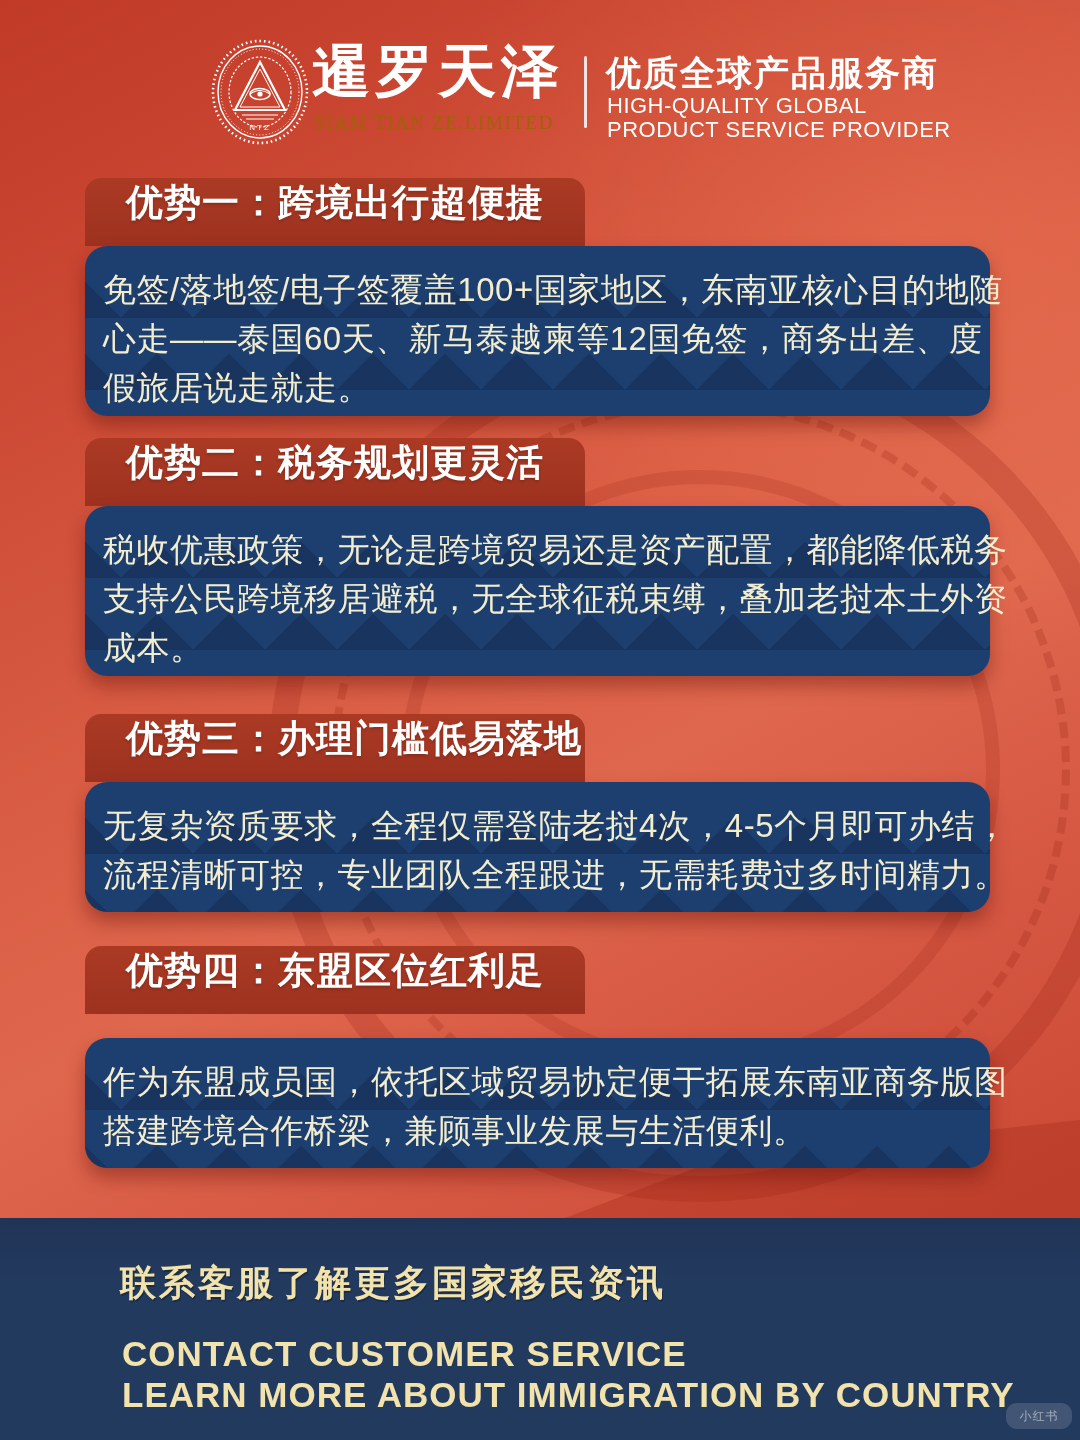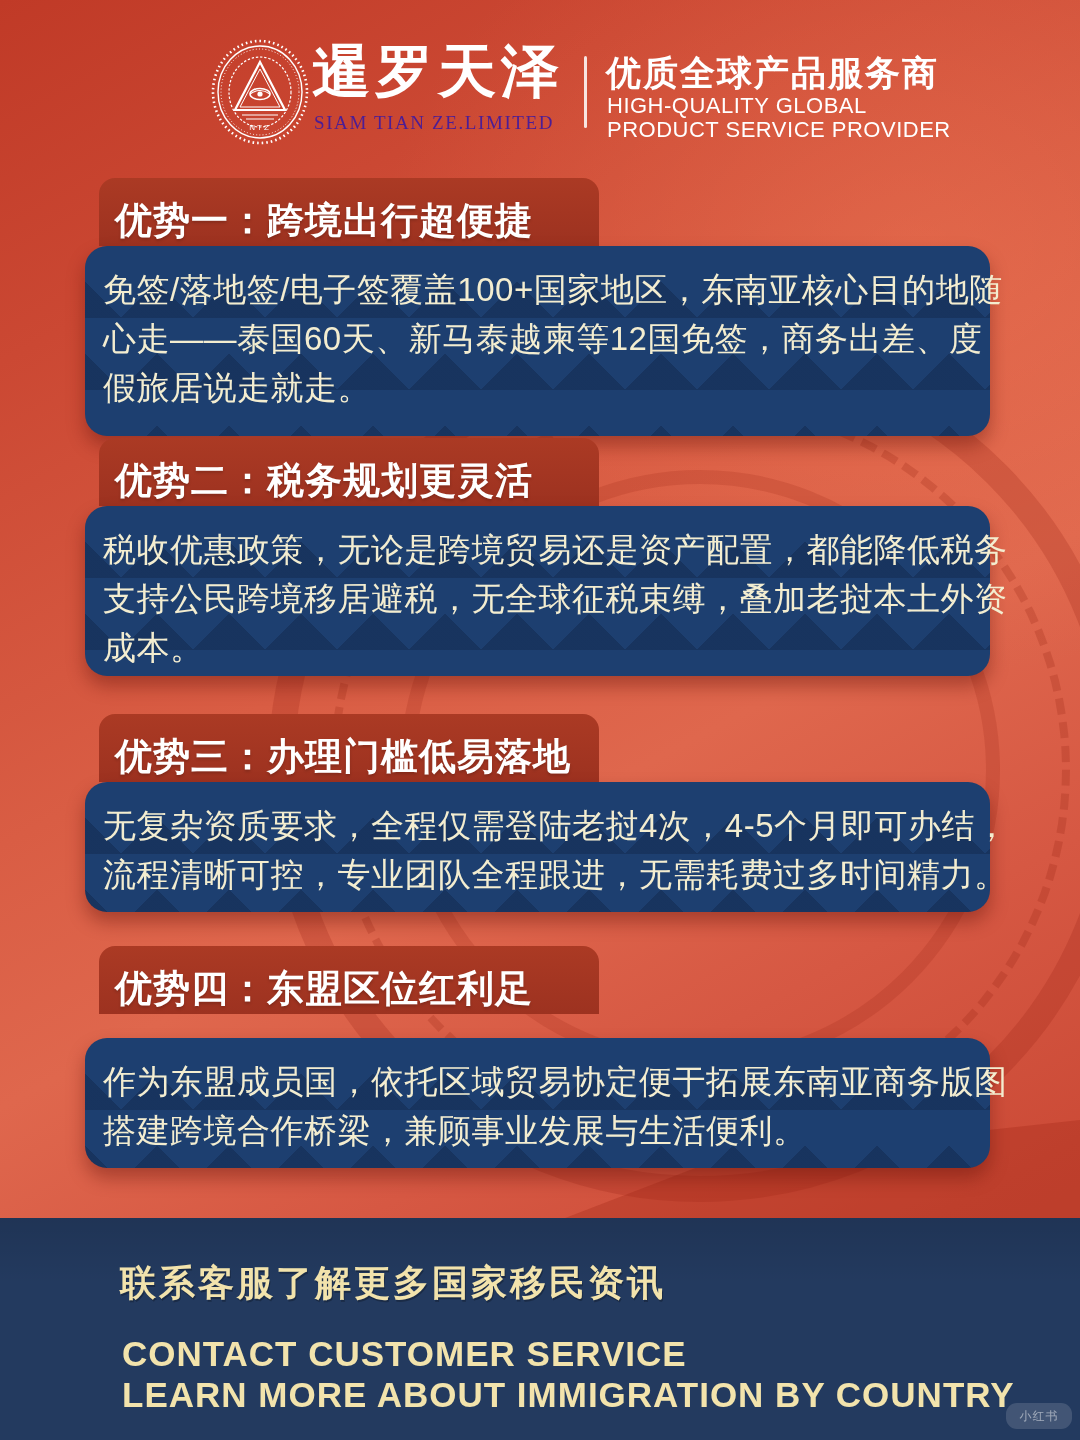--- a/index.html
+++ b/index.html
@@ -28,21 +28,21 @@
   .seal { position:absolute; left:210px; top:38px; width:100px; height:108px; }
   .brand-zh {
     position:absolute; left:312px; top:40px; width:260px;
     font-family:"Liberation Serif", serif; font-weight:bold;
     font-size:58px; line-height:64px; letter-spacing:5px;
     color:#ffffff; white-space:nowrap;
   }
   .brand-en {
     position:absolute; left:314px; top:112px; width:250px;
     font-family:"Liberation Serif", serif;
-    font-size:19px; letter-spacing:1.6px; color:#4c1d95; white-space:nowrap;
+    font-size:19px; letter-spacing:1.6px; color:#a16207; white-space:nowrap;
   }
   .header-divider {
     position:absolute; left:584px; top:56px; width:3px; height:72px;
     background:rgba(255,255,255,0.85); border-radius:2px;
   }
   .tag-zh {
     position:absolute; left:606px; top:50px;
     font-size:35px; font-weight:bold; letter-spacing:2px;
     color:#ffffff; white-space:nowrap;
   }
@@ -53,24 +53,24 @@
   }
   .tag-en2 {
     position:absolute; left:607px; top:117px;
     font-size:22px; letter-spacing:0.5px;
     color:#ffffff; white-space:nowrap;
   }
   .tag-en2 .b { font-weight:400;margin-top:28px; }
 
   
   .sec-bar {
-    position:absolute; left:99px; width:500px; height:68px;
+    position:absolute; left:85px; width:500px; height:68px;
     background:linear-gradient(180deg, #ab3a24 0%, #9d3220 100%);
     border-radius:16px 16px 0 0;
-    display:flex; align-items:flex-end; padding-left:16px;
+    display:flex; align-items:flex-start; padding-left:41px;
   }
   .sec-bar .sec-title {
     font-size:37px; font-weight:bold; color:#ffffff;
     letter-spacing:1px; white-space:nowrap;
     text-shadow:0 2px 3px rgba(0,0,0,0.18);
   }
   .sec-box {
     position:absolute; left:85px; width:905px;
     background-color:#1d3f70;
     background-image:
@@ -78,21 +78,21 @@
       linear-gradient(-45deg, rgba(12,26,55,0.30) 25%, transparent 25.5%);
     background-size:72px 72px;
     border-radius:22px;
     box-shadow:0 10px 18px rgba(92,16,7,0.40);
     padding:19px 12px 0 18px;
   }
   .body-line {
     font-size:33px; line-height:49px; color:#f3edd0;
     letter-spacing:0.5px; white-space:nowrap;
   }
-  #bar-1 { top:178px; }  #box-1 { top:246px; height:190px; }
+  #bar-1 { top:178px; }  #box-1 { top:246px; height:170px; }
   #bar-2 { top:438px; }  #box-2 { top:506px; height:170px; }
   #bar-3 { top:714px; }  #box-3 { top:782px; height:130px; }
   #bar-4 { top:946px; }  #box-4 { top:1014px; height:130px;margin-top:24px; }
 
   
   .footer {
     position:absolute; left:0; top:1218px; width:1080px; height:222px;
     background-color:#233a5f;
     background-image:linear-gradient(180deg, rgba(0,0,0,0.10) 0%, rgba(0,0,0,0) 30%);
   }

